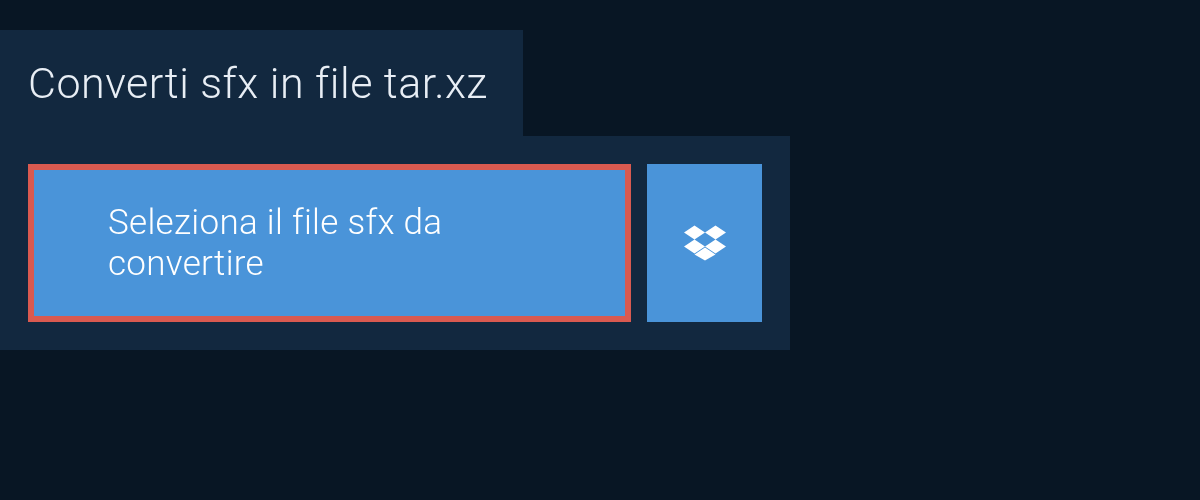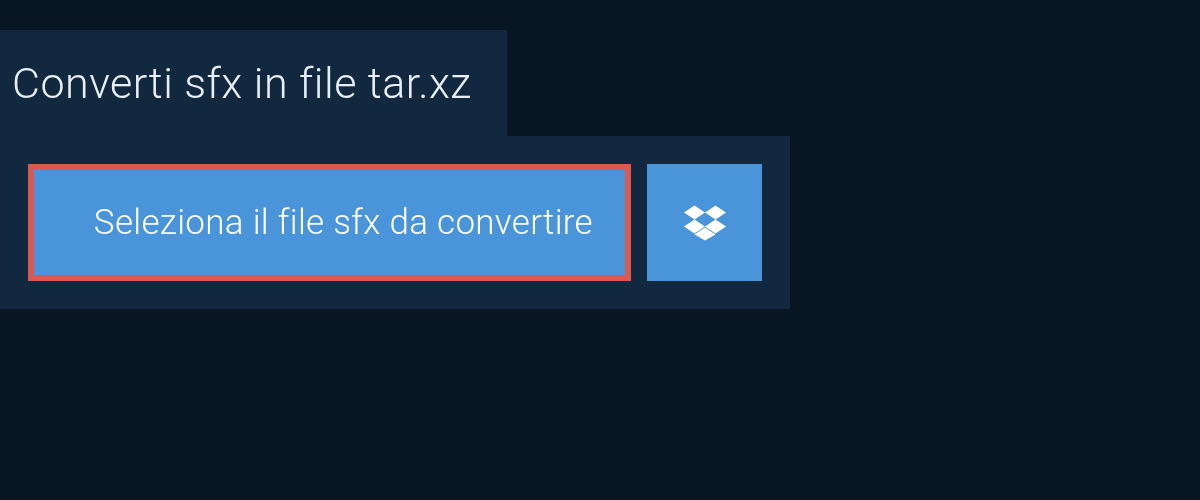--- a/index.html
+++ b/index.html
@@ -10,43 +10,43 @@
     body {
       width: 1200px;
       height: 500px;
       background: #081624;
       font-family: -apple-system, BlinkMacSystemFont, "Segoe UI", Roboto, sans-serif;
       overflow: hidden;
     }
     .header-tab {
       background: #12283f;
       display: inline-block;
-      padding: 28px 35px 28px 12px;
+      padding: 28px 35px 28px 28px;
       margin-top: 30px;
     }
     .header-title {
       color: #e8eef5;
       font-size: 43px;
       font-weight: 300;
       letter-spacing: 0.5px;
     }
     .button-row {
       background: #12283f;
       padding: 28px 28px;
       display: flex;
       gap: 16px;
       width: 790px;
     }
     .select-button {
       background: #4a94d9;
       border: 6px solid #d95a50;
-      padding: 32px 32px;
+      padding: 32px 74px;
       display: flex;
       align-items: center;
-      justify-content: flex-end;
+      justify-content: flex-start;
       flex: 1;
       cursor: pointer;
     }
     .select-button-label {
       color: #ffffff;
       font-size: 35px;
       font-weight: 300;
       letter-spacing: 0.3px;
     }
     .dropbox-button {

